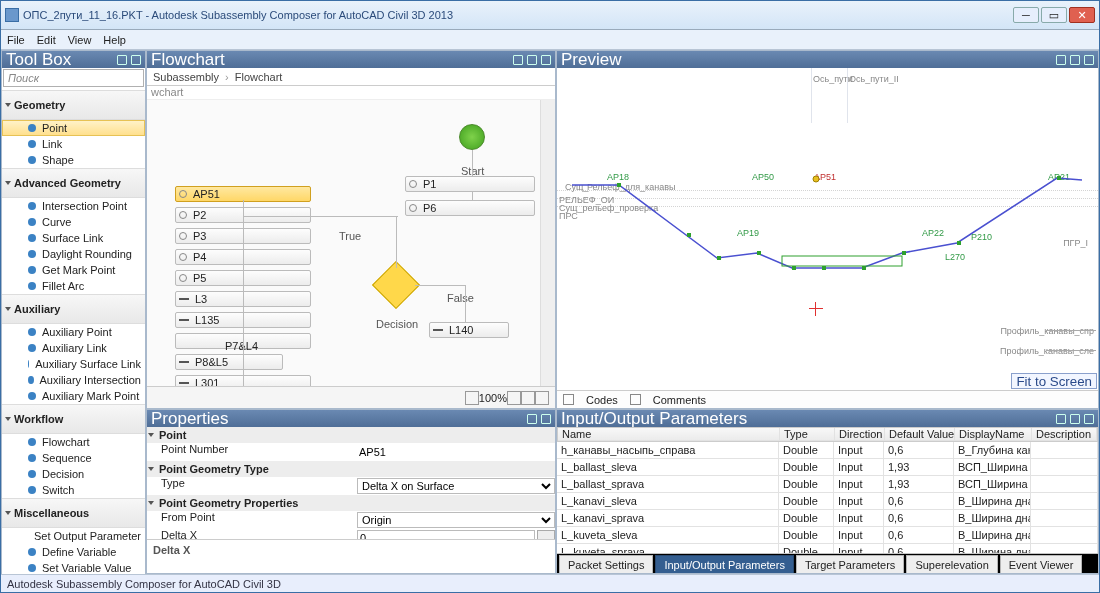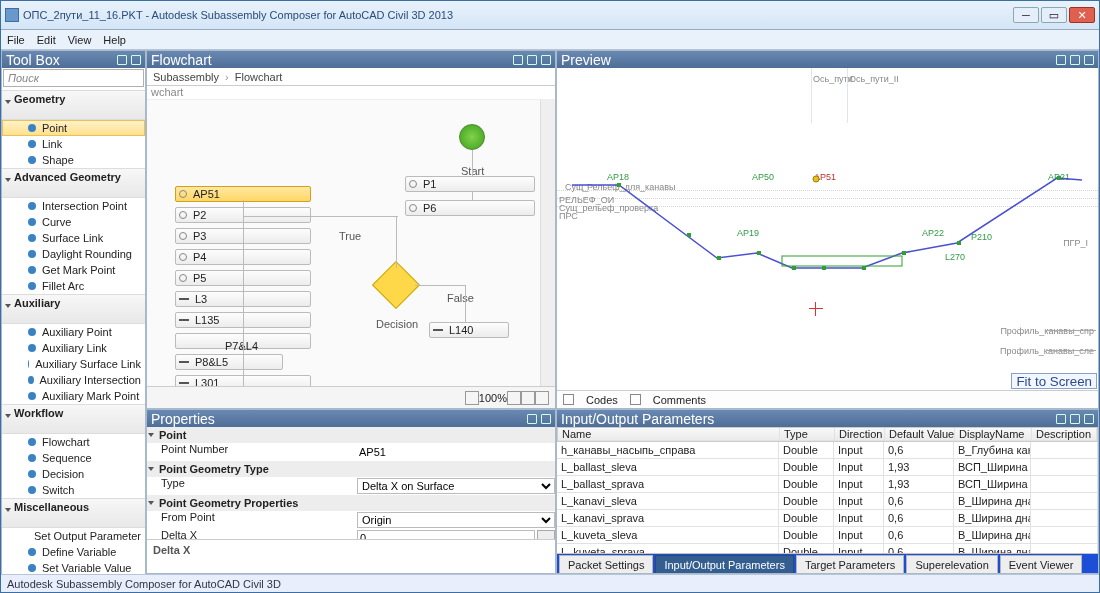--- a/index.html
+++ b/index.html
@@ -8,29 +8,29 @@
   .titlebar { height:29px; background:linear-gradient(#e9f2fb,#d3e5f7); display:flex; align-items:center; padding:0 4px; justify-content:space-between; border-bottom:1px solid #9ab; }
   .titlebar .title { display:flex; align-items:center; gap:4px; color:#2b4b7a;}
   .titlebar .ico { width:14px; height:14px; background:#6a98cc; border:1px solid #3a6ea5;}
   .winbtns { display:flex; gap:2px;}
   .winbtn { width:26px; height:16px; border:1px solid #8aa; background:#e6eefc; border-radius:2px; display:flex; align-items:center; justify-content:center;}
   .winbtn.close { background:#e06050; border-color:#a03020; color:#fff;}
   .menubar { height:20px; background:#e9f1fb; display:flex; align-items:center; gap:12px; padding:0 6px; border-bottom:1px solid #b8c5d5;}
   .menubar span { cursor:default;}
   .app { flex:1; display:flex; overflow:hidden;}
   .panel { display:flex; flex-direction:column; background:#fff; border:1px solid #a9b9cc;}
-  .panehead { height:17px; background:linear-gradient(#6a89b2,#4f6e97); color:#fff; font-size:14px; padding:0 4px; display:flex; align-items:center; justify-content:space-between;}
+  .panehead { height:17px; background:linear-gradient(#6a89b2,#4f6e97); color:#fff; font-size:17px; padding:0 4px; display:flex; align-items:center; justify-content:space-between;}
   .panehead .icons { display:flex; gap:4px;}
   .panehead .icons div { width:10px; height:10px; border:1px solid #cfe; border-radius:1px;}
   
   .leftcol { width:145px; display:flex; flex-direction:column;}
   .leftcol .panel { flex:1;}
   .searchbox { height:18px; border:1px solid #b0b0b0; margin:1px; font-style:italic; color:#888; padding:0 4px; display:flex; align-items:center; background:#fff;}
   .tree { flex:1; overflow:auto; padding:2px 0;}
-  .tree .cat { display:flex; align-items:flex-end; gap:4px; height:26px; padding:14px 4px; background:linear-gradient(#f7f7f7,#e8e8e8); border-top:1px solid #ddd; border-bottom:1px solid #ddd; font-weight:bold;}
+  .tree .cat { display:flex; align-items:center; gap:4px; height:26px; padding:14px 4px; background:linear-gradient(#f7f7f7,#e8e8e8); border-top:1px solid #ddd; border-bottom:1px solid #ddd; font-weight:bold;}
   .tree .item { display:flex; align-items:center; gap:6px; height:16px; padding:0 4px 0 26px; white-space:nowrap;}
   .tree .item.sel { background:linear-gradient(#fff2c8,#ffe08e); border:1px solid #e7c254; padding-left:25px;}
   .tri { width:0; height:0; border-left:4px solid #555; border-top:3px solid transparent; border-bottom:3px solid transparent; transform:rotate(90deg);}
   .bullet { width:8px; height:8px; border-radius:50%; background:#3b82c4;}
   
   .midcol { width:410px; display:flex; flex-direction:column; gap:0;}
   .flowpanel { flex:1; min-height:0;}
   .bread { height:18px; display:flex; align-items:center; gap:6px; padding:0 6px; border-bottom:1px solid #ccc; color:#444;}
   .bread .sep { color:#999;}
   .pathsmall { height:14px; padding:0 4px; color:#888; border-bottom:1px solid #eee;}
@@ -68,21 +68,21 @@
   .fitbtn { position:absolute; right:1px; bottom:1px; height:16px; padding:0 4px; border:1px solid #8aa0cc; background:#f2f6ff; color:#2a4a8a;}
   .prevfoot { height:18px; border-top:1px solid #ccc; display:flex; align-items:center; gap:12px; padding:0 6px; background:#fdfdfd;}
   .cb { width:11px;height:11px;border:1px solid #888;}
   
   .iopanel { height:165px;}
   .table { flex:1; overflow:auto; display:flex; flex-direction:column;}
   .table .hdr, .table .row { display:flex; height:17px; align-items:center;}
   .table .hdr > div, .table .row > div { padding:0 4px; border-right:1px solid #e2e2e2; border-bottom:1px solid #e2e2e2; height:100%; display:flex; align-items:center; overflow:hidden; white-space:nowrap;}
   .table .hdr { background:linear-gradient(#f8f8f8,#eaeaea); border:1px solid #ccc;}
   .c1{width:222px;} .c2{width:55px;} .c3{width:50px;} .c4{width:70px;} .c5{width:77px;} .c6{flex:1;}
-  .tabsrow { height:20px; background:#1d4ed8; border-top:1px solid #c4c4c4; display:flex; align-items:flex-end; padding:0 2px;}
+  .tabsrow { height:20px; background:#000000; border-top:1px solid #c4c4c4; display:flex; align-items:flex-end; padding:0 2px;}
   .tab { height:18px; padding:0 8px; display:flex; align-items:center; border:1px solid #b6b6b6; border-bottom:none; background:#eeeeee; margin-right:2px; font-size:11px;}
   .tab.act { background:#345e90; color:#fff; border-color:#2a4a70;}
   .status { height:18px; background:#e8eefc; border-top:1px solid #b8c5d5; display:flex; align-items:center; padding:0 6px; color:#334;}
 </style>
 </head>
 <body>
 
 <div class="win">
   <div class="titlebar">
     <div class="title">

